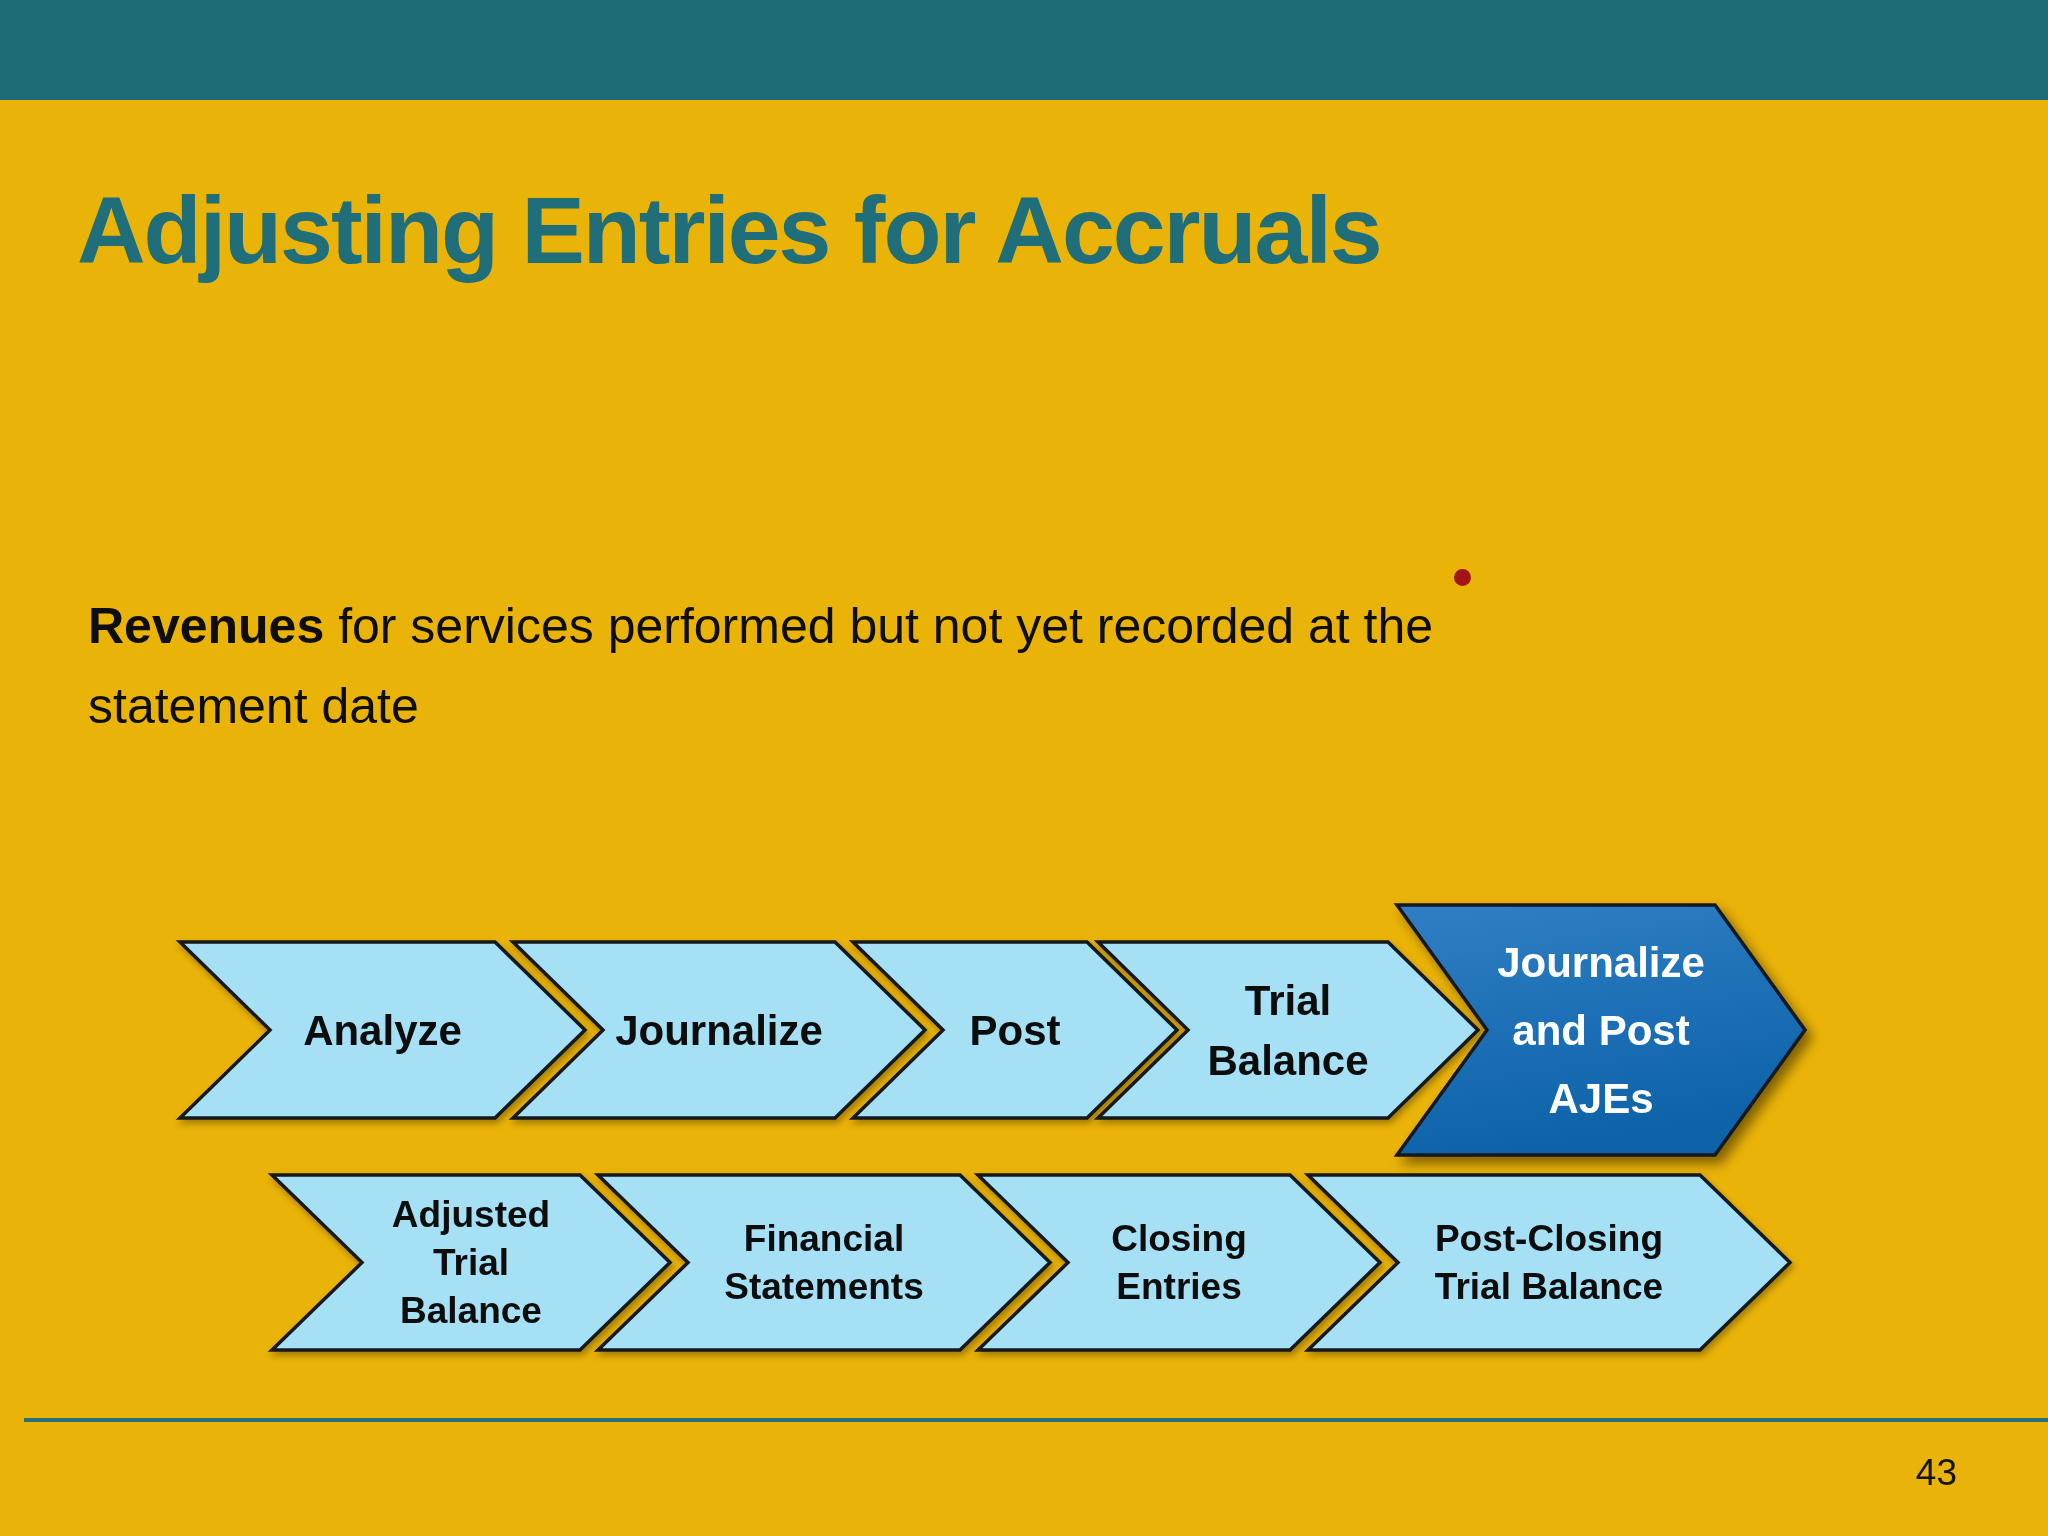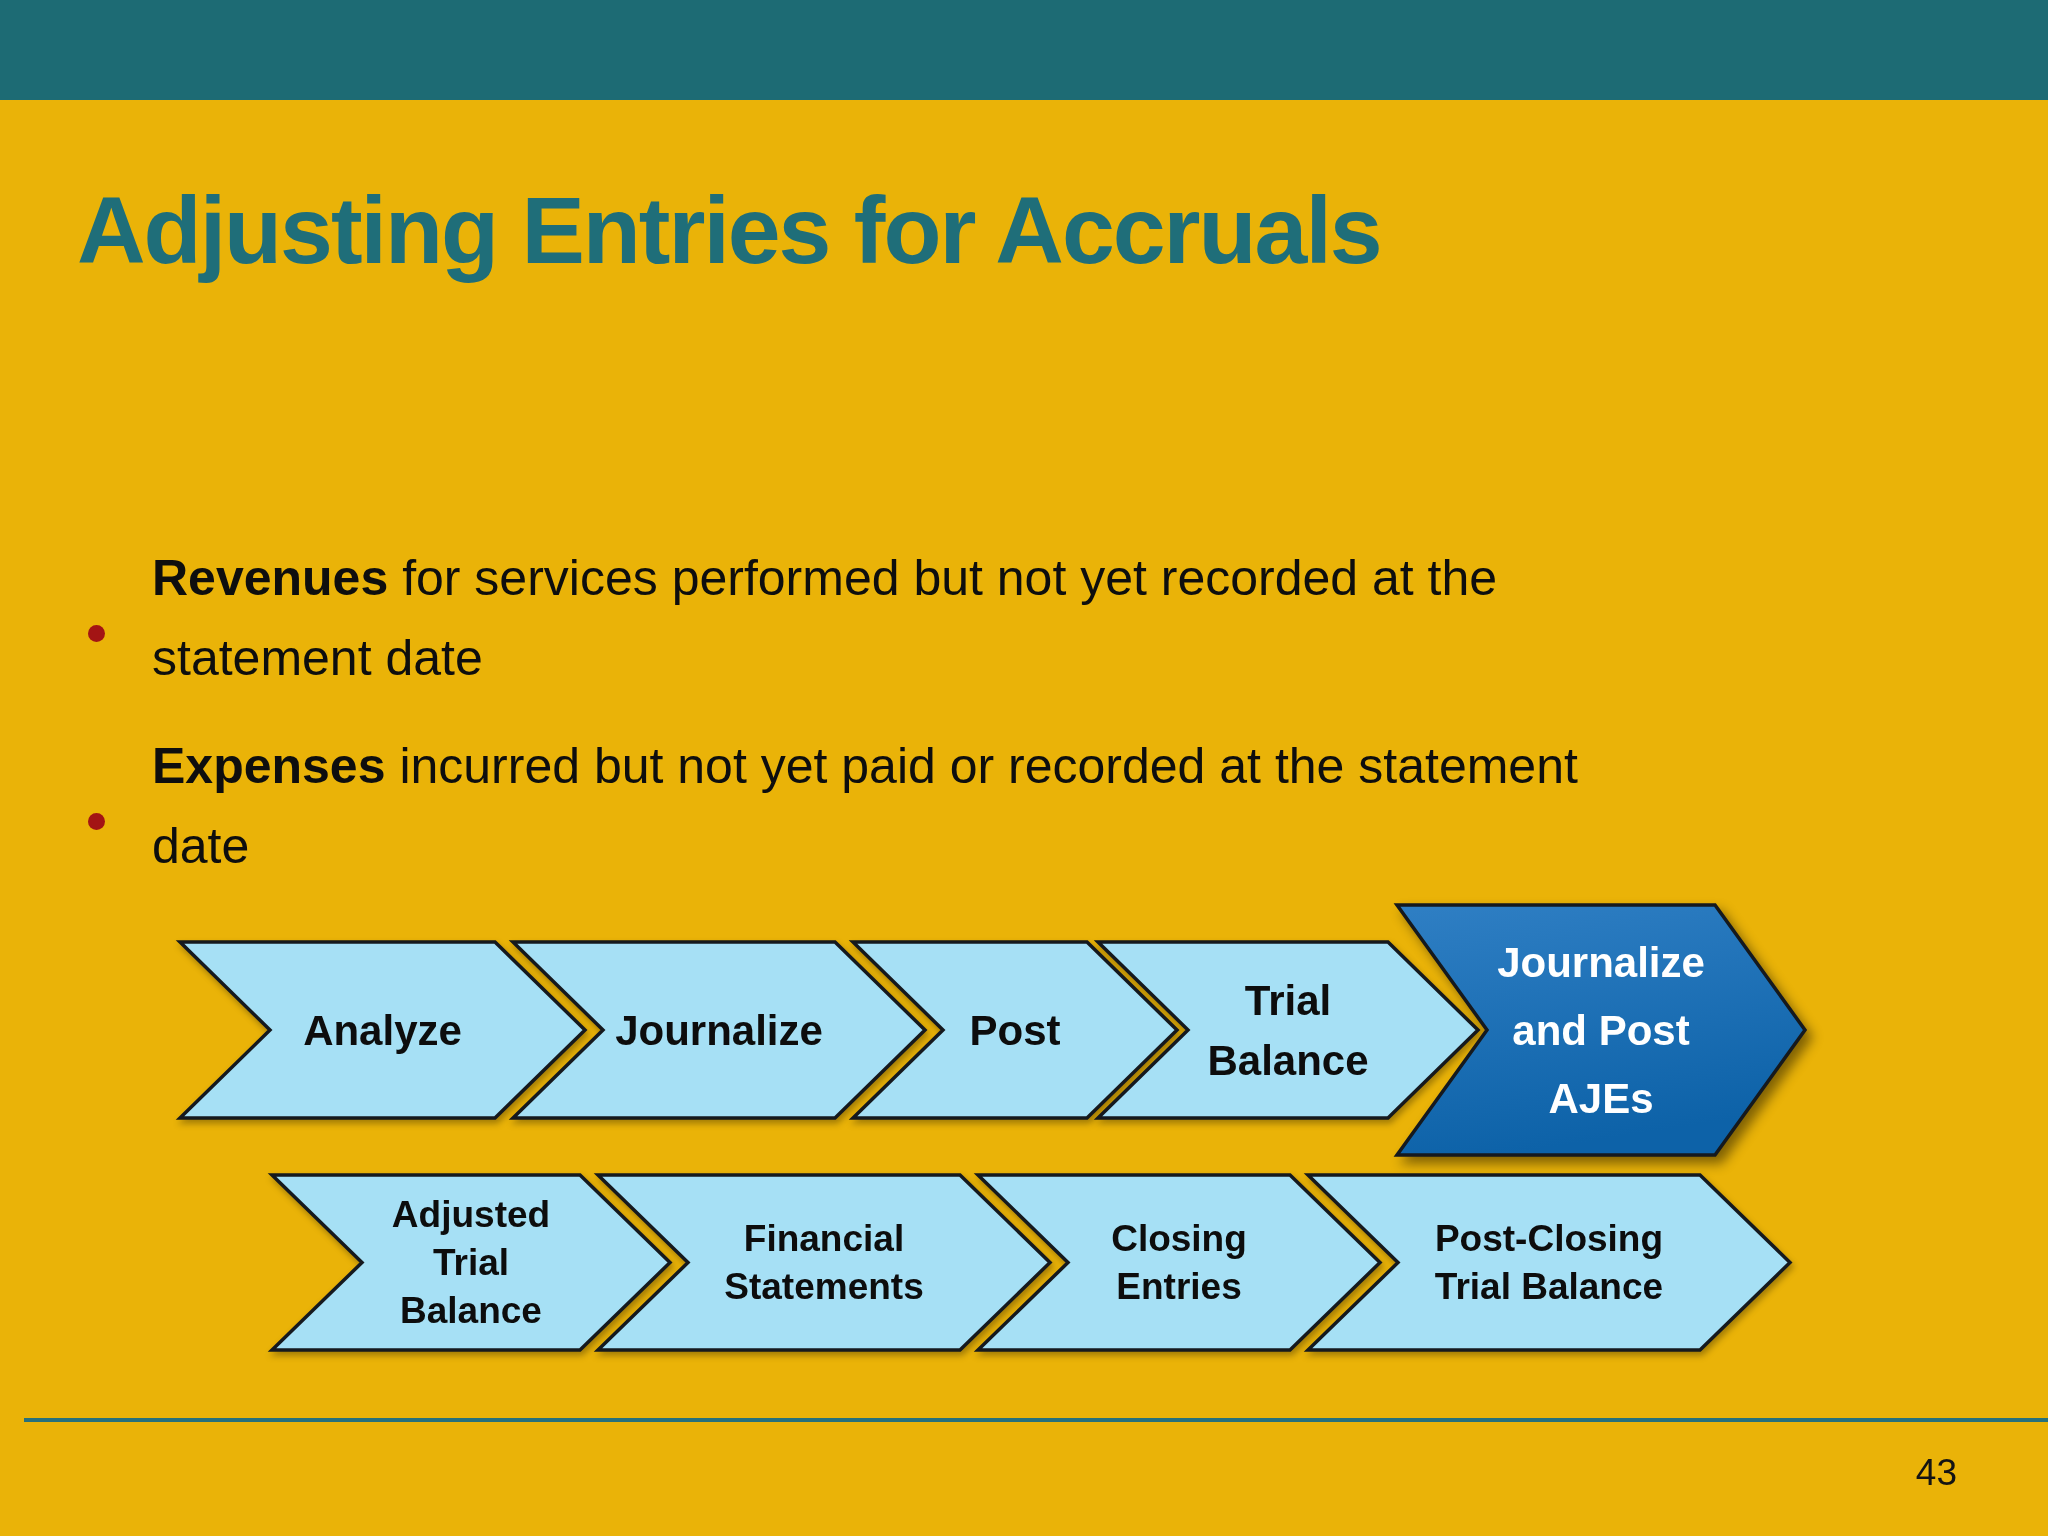--- a/index.html
+++ b/index.html
@@ -20,21 +20,21 @@
     color:var(--title-color,#1F6E79);
     white-space:nowrap;line-height:1.1;
   }
   .intro{
     position:absolute;left:88px;top:425px;
     font-size:50px;line-height:80px;color:var(--body-color,#0E0E0E);
     white-space:pre-wrap;
   }
   .intro b, .bullet-text b{font-weight:bold;}
   .bullet{
-    position:absolute;left:88px;display:flex;align-items:center;
+    position:absolute;left:88px;display:flex;align-items:flex-end;flex-direction:column;
   }
   .bullet-1{top:538px;}
   .bullet-2{top:726px;}
   .dot{
     flex:none;width:17px;height:17px;border-radius:50%;
     background:var(--bullet-color,#A31414);
     margin-top:31px;margin-right:47px;
   }
   .bullet-text{
     font-size:50px;line-height:80px;color:var(--body-color,#0E0E0E);
@@ -79,24 +79,20 @@
   <div class="top-bar"></div>
 
   <div class="title">Adjusting Entries for Accruals</div>
 
 
   <div class="bullet bullet-1">
     <span class="dot"></span>
     <span class="bullet-text"><b>Revenues</b><span> for services performed but not yet recorded at the statement date</span></span>
   </div>
 
-  <div class="bullet bullet-2">
-    <span class="dot"></span>
-    <span class="bullet-text"><b>Expenses</b><span> incurred but not yet paid or recorded at the statement date</span></span>
-  </div>
 
   <svg id="flow-svg" viewBox="0 880 2048 520">
     <defs>
       <linearGradient id="gradDark" x1="0" y1="0" x2="0.25" y2="1">
         <stop offset="0" id="grad-stop-top" stop-color="#2F7FC4"></stop>
         <stop offset="1" id="grad-stop-bottom" stop-color="#0D62A8"></stop>
       </linearGradient>
     </defs>
     <g id="flow-steps">
         <g>

